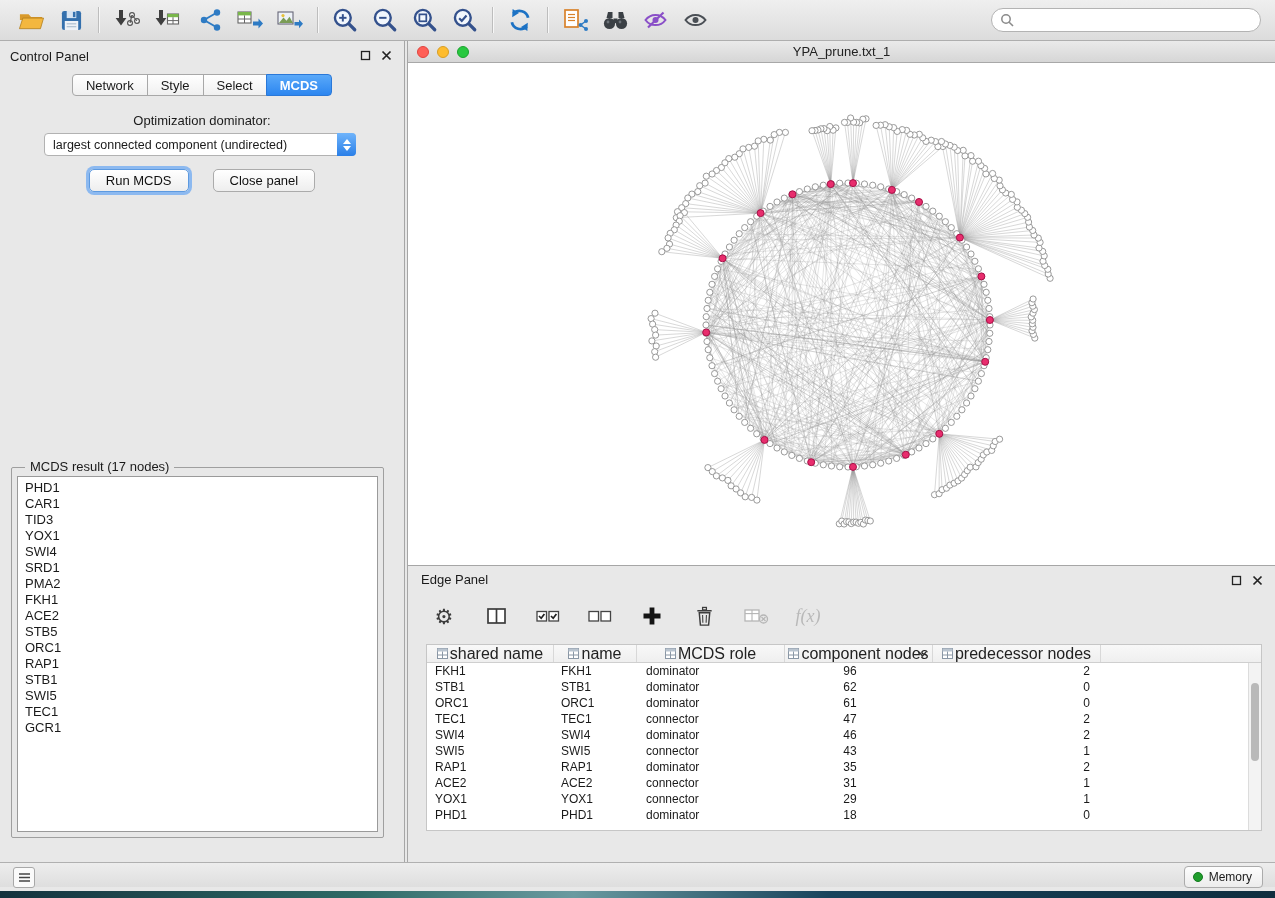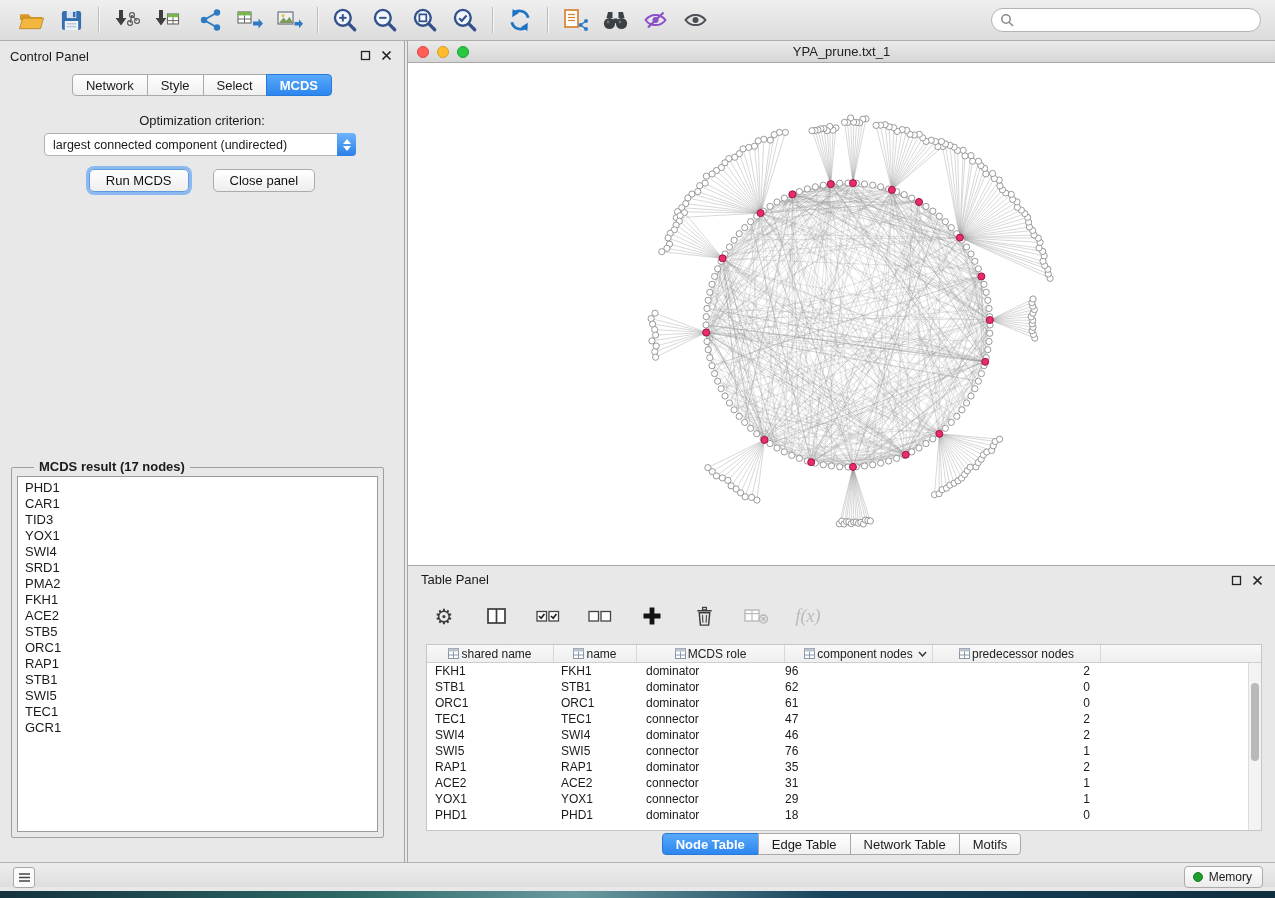--- a/index.html
+++ b/index.html
@@ -34,21 +34,21 @@
   .cp-select .sel-text { flex:1; padding-left:8px; font-size:12.5px; white-space:nowrap; overflow:hidden; }
   .sel-stepper { width:19px; height:23px; margin-right:-1px; border-radius:0 4px 4px 0;
     background:linear-gradient(#6fb4fb,#2a7fe8); display:flex; flex-direction:column; align-items:center; justify-content:center; gap:2px; }
   .sel-stepper .tri-up { width:0;height:0;border-left:4px solid transparent;border-right:4px solid transparent;border-bottom:5px solid #fff; }
   .sel-stepper .tri-dn { width:0;height:0;border-left:4px solid transparent;border-right:4px solid transparent;border-top:5px solid #fff; }
   .cp-buttons { position:absolute; top:128px; left:0; right:0; display:flex; justify-content:center; gap:24px; }
   .btn { height:23px; padding:0 16px; font-size:13px; font-family:inherit; color:#111;
     background:linear-gradient(#ffffff,#eeeeee); border:1px solid #ababab; border-radius:5px; }
   .btn.focus-ring { box-shadow:0 0 0 3px rgba(90,160,245,.65); border-color:#5d9ae0; }
   .mcds-fieldset { position:absolute; left:11px; top:426px; width:373px; height:371px; border:1px solid #9f9f9f; border-radius:2px; }
-  .mcds-legend { position:absolute; top:-9px; left:22px; background:#e8e8e8; padding:0 5px; font-size:13px;font-weight:bold; }
+  .mcds-legend { position:absolute; top:-9px; left:13px; background:#e8e8e8; padding:0 5px; font-size:13px; }
   .mcds-list { position:absolute; left:5px; right:5px; top:8px; bottom:5px; background:#fff; border:1px solid #9a9a9a; overflow:hidden; padding-top:3px; }
   .list-item { font-size:13px; line-height:16px; padding-left:7px; }
 
   
   .network-window { position:absolute; left:407px; top:41px; width:868px; height:524px; border-left:1px solid #a6a6a6; }
   .nw-titlebar { position:relative; height:22px; background:linear-gradient(#eaeaea,#d6d6d6); border-bottom:1px solid #a8a8a8; }
   .traffic { position:absolute; left:9px; top:5px; display:flex; gap:8px; }
   .light { width:12px; height:12px; border-radius:50%; }
   .light.red { background:#ff5f57; border:1px solid #e0443e; }
   .light.yellow { background:#febc2e; border:1px solid #d89e24; }
@@ -59,29 +59,29 @@
   
   .table-panel { position:absolute; left:407px; top:565px; width:868px; height:297px; background:#e8e8e8;
     border-left:1px solid #a6a6a6; border-top:1px solid #a6a6a6; }
   .tp-header { position:relative; height:24px; padding:6px 0 0 13px; font-size:13px; }
   .tp-toolbar { position:absolute; top:26px; left:0; right:0; height:48px; display:flex; align-items:center; padding-left:22px; gap:24px; }
   .tpbtn { display:flex; align-items:center; justify-content:center; width:28px; height:28px; }
   .gear-glyph { font-size:21px; color:#3c3c3c; line-height:1; }
   .fx-label { font-family:"Liberation Serif","DejaVu Serif",serif; font-style:italic; font-size:18px; color:#b9b9b9; }
   .tp-table { position:absolute; left:18px; right:13px; top:78px; bottom:31px; background:#fff; border:1px solid #c6c6c6; overflow:hidden; }
   .thead { display:flex; height:18px; background:linear-gradient(#f8f8f8,#efefef); border-bottom:1px solid #cfcfcf; }
-  .hcell { position:relative; display:flex; align-items:center; justify-content:center; gap:2px; font-size:12px; color:#222;
+  .hcell { position:relative; display:flex; align-items:center; justify-content:center; gap:2px; font-size:16px; color:#222;
     border-right:1px solid #d8d8d8; }
   .hcell .chev { position:absolute; right:5px; top:6px; }
   .c-shared{width:127px}.c-name{width:83px}.c-role{width:148px}.c-succ{width:148px}.c-pred{width:168px}.c-fill{flex:1;border-right:none}
   .tbody { position:absolute; left:0; right:13px; top:18px; bottom:0; }
   .trow { display:flex; height:16px; align-items:center; }
   .tcell { font-size:12px; white-space:nowrap; overflow:hidden; }
   .tcell.c-shared{padding-left:8px}.tcell.c-name{padding-left:7px}.tcell.c-role{padding-left:9px}
-  .tcell.c-succ{text-align:left;padding-right:18px}.tcell.c-pred{text-align:right;padding-right:11px}
+  .tcell.c-succ{text-align:center;padding-right:18px}.tcell.c-pred{text-align:right;padding-right:11px}
   .vscroll { position:absolute; right:0; top:18px; bottom:0; width:13px; background:#f3f3f3; border-left:1px solid #dcdcdc; }
   .vthumb { position:absolute; left:2px; right:2px; top:20px; height:78px; background:#b9b9b9; border-radius:5px; }
   .tp-tabs { position:absolute; bottom:7px; left:0; right:0; display:flex; justify-content:center; }
 
   
   .status-bar { position:absolute; left:0; top:862px; width:1275px; height:25px;
     background:linear-gradient(#ededed,#dedede); border-top:1px solid #b0b0b0; }
   .menu-btn { position:absolute; left:13px; top:4px; width:22px; height:21px; background:#fafafa; border:1px solid #a8a8a8; border-radius:3px;
     display:flex; align-items:center; justify-content:center; }
   .memory-btn { position:absolute; right:12px; top:3px; height:22px; padding:0 10px 0 8px; font-size:12px;
@@ -255,21 +255,21 @@
           <path d="M1.5 1.5 L9.5 9.5 M9.5 1.5 L1.5 9.5" stroke="#222" stroke-width="1.7"></path>
         </svg>
       </span>
     </div>
     <div class="cp-tabs">
       <div class="seg first">Network</div>
       <div class="seg">Style</div>
       <div class="seg">Select</div>
       <div class="seg last active">MCDS</div>
     </div>
-    <div class="cp-opt-label">Optimization criterion:</div>
+    <div class="cp-opt-label">Optimization dominator:</div>
     <div class="cp-select">
       <span class="sel-text">largest connected component (undirected)</span>
       <span class="sel-stepper">
         <span class="tri-up"></span>
           <span class="tri-dn"></span>
       </span>
     </div>
     <div class="cp-buttons">
       <button class="btn focus-ring">Run MCDS</button>
       <button class="btn">Close panel</button>
@@ -1317,21 +1317,21 @@
             <circle cx="577.2" cy="298.8" r="3.5" fill="#e82d6d" stroke="#a81048" stroke-width="1"></circle>
             <circle cx="497.8" cy="391.7" r="3.5" fill="#e82d6d" stroke="#a81048" stroke-width="1"></circle>
             <circle cx="403.2" cy="399.2" r="3.5" fill="#e82d6d" stroke="#a81048" stroke-width="1"></circle>
           </g>
         </svg>
     </div>
   </div>
 
   <div class="table-panel">
     <div class="tp-header">
-      <span>Table Panel</span>
+      <span>Edge Panel</span>
       <span class="panel-hicons">
         <svg width="11" height="11" viewBox="0 0 11 11">
           <rect x="1.5" y="1.5" width="8" height="8" fill="none" stroke="#222" stroke-width="1.3"></rect>
         </svg>
         <svg width="11" height="11" viewBox="0 0 11 11">
           <path d="M1.5 1.5 L9.5 9.5 M9.5 1.5 L1.5 9.5" stroke="#222" stroke-width="1.7"></path>
         </svg>
       </span>
     </div>
     <div class="tp-toolbar">
@@ -1471,21 +1471,21 @@
             <div class="tcell c-shared">SWI4</div>
             <div class="tcell c-name">SWI4</div>
             <div class="tcell c-role">dominator</div>
             <div class="tcell c-succ">46</div>
             <div class="tcell c-pred">2</div>
           </div>
           <div class="trow">
             <div class="tcell c-shared">SWI5</div>
             <div class="tcell c-name">SWI5</div>
             <div class="tcell c-role">connector</div>
-            <div class="tcell c-succ">76</div>
+            <div class="tcell c-succ">43</div>
             <div class="tcell c-pred">1</div>
           </div>
           <div class="trow">
             <div class="tcell c-shared">RAP1</div>
             <div class="tcell c-name">RAP1</div>
             <div class="tcell c-role">dominator</div>
             <div class="tcell c-succ">35</div>
             <div class="tcell c-pred">2</div>
           </div>
           <div class="trow">
@@ -1508,26 +1508,20 @@
             <div class="tcell c-role">dominator</div>
             <div class="tcell c-succ">18</div>
             <div class="tcell c-pred">0</div>
           </div>
         </div>
       <div class="vscroll">
         <div class="vthumb"></div>
       </div>
     </div>
 
-    <div class="tp-tabs">
-      <div class="seg first active">Node Table</div>
-      <div class="seg">Edge Table</div>
-      <div class="seg">Network Table</div>
-      <div class="seg last">Motifs</div>
-    </div>
   </div>
 
   <div class="status-bar">
     <div class="menu-btn">
       <svg width="13" height="11" viewBox="0 0 13 11">
         <line x1="1" y1="2" x2="12" y2="2" stroke="#444" stroke-width="1.5"></line>
         <line x1="1" y1="5.5" x2="12" y2="5.5" stroke="#444" stroke-width="1.5"></line>
         <line x1="1" y1="9" x2="12" y2="9" stroke="#444" stroke-width="1.5"></line>
       </svg>
     </div>

